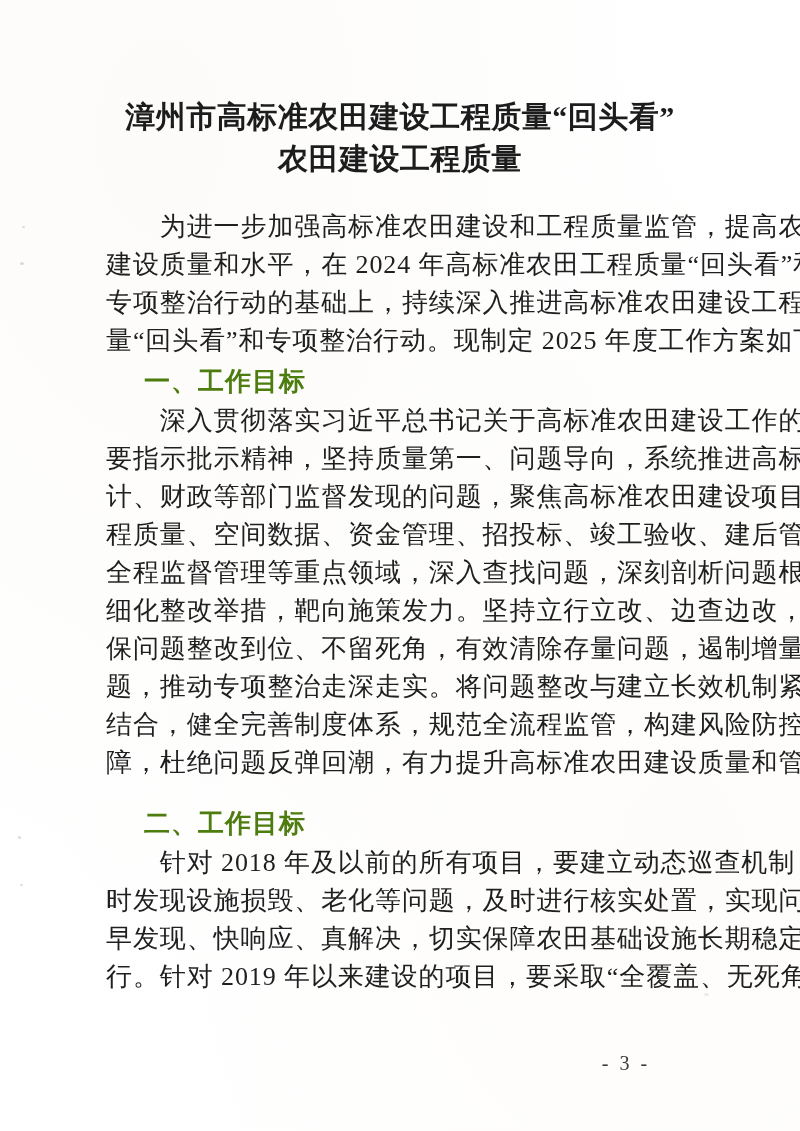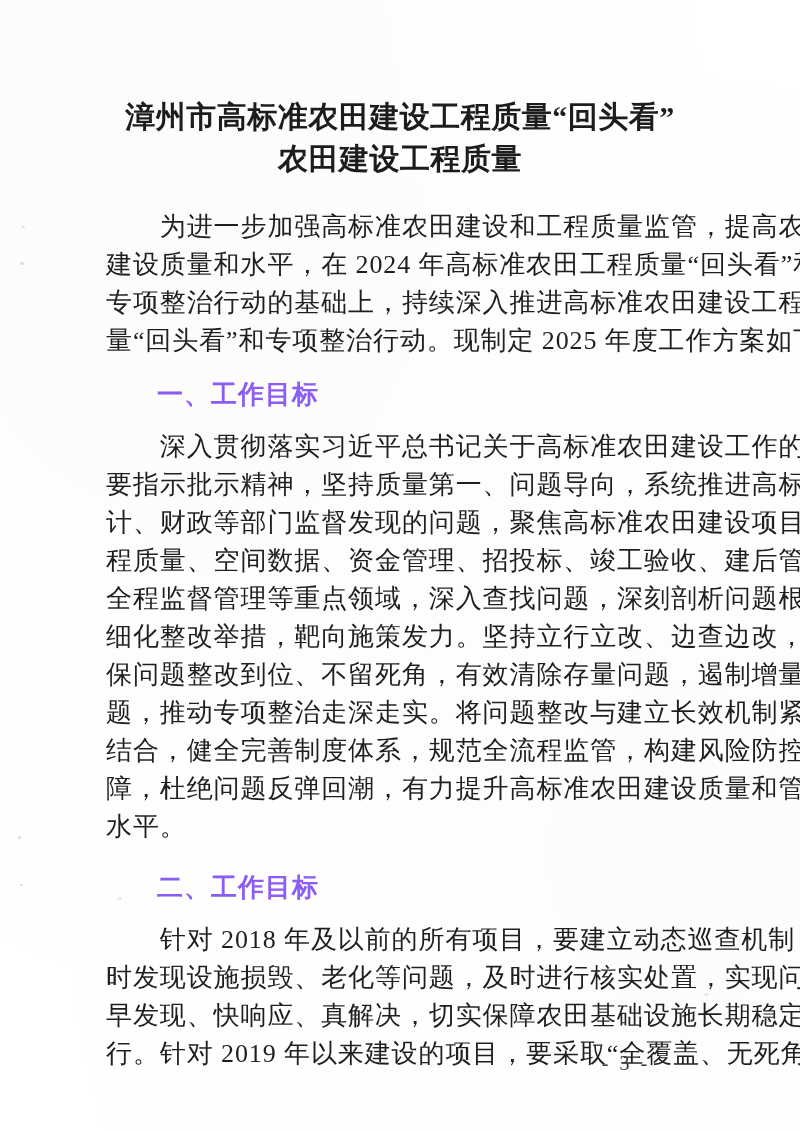--- a/index.html
+++ b/index.html
@@ -81,23 +81,23 @@
   .para .ln {
     display: block;
     white-space: nowrap;
   }
 
   .heading {
     font-family: "Liberation Sans", "DejaVu Sans", sans-serif;
     font-weight: 700;
     font-size: 26px;
     line-height: 38px;
-    color: #8b5cf6;
+    color: #4d7c0f;
     letter-spacing: 1px;
-    margin: 15px;
+    margin: 2px;
     padding-left: 36px;
     white-space: nowrap;
   }
   .heading.spaced-above {
     margin-top: 22px;
   }
 
   
   .page-number {
     position: absolute;
@@ -155,21 +155,20 @@
         <span class="ln">　　深入贯彻落实习近平总书记关于高标准农田建设工作的重</span>
         <span class="ln">要指示批示精神，坚持质量第一、问题导向，系统推进高标准</span>
         <span class="ln">计、财政等部门监督发现的问题，聚焦高标准农田建设项目工</span>
         <span class="ln">程质量、空间数据、资金管理、招投标、竣工验收、建后管护、</span>
         <span class="ln">全程监督管理等重点领域，深入查找问题，深刻剖析问题根源，</span>
         <span class="ln">细化整改举措，靶向施策发力。坚持立行立改、边查边改，确</span>
         <span class="ln">保问题整改到位、不留死角，有效清除存量问题，遏制增量问</span>
         <span class="ln">题，推动专项整治走深走实。将问题整改与建立长效机制紧密</span>
         <span class="ln">结合，健全完善制度体系，规范全流程监管，构建风险防控屏</span>
         <span class="ln">障，杜绝问题反弹回潮，有力提升高标准农田建设质量和管理</span>
-        <span class="ln">水平。</span>
       </p>
 
       <p class="heading spaced-above">二、工作目标</p>
 
       <p class="para">
         <span class="ln">　　针对 2018 年及以前的所有项目，要建立动态巡查机制，及</span>
         <span class="ln">时发现设施损毁、老化等问题，及时进行核实处置，实现问题</span>
         <span class="ln">早发现、快响应、真解决，切实保障农田基础设施长期稳定运</span>
         <span class="ln">行。针对 2019 年以来建设的项目，要采取“全覆盖、无死角、</span>
       </p>

